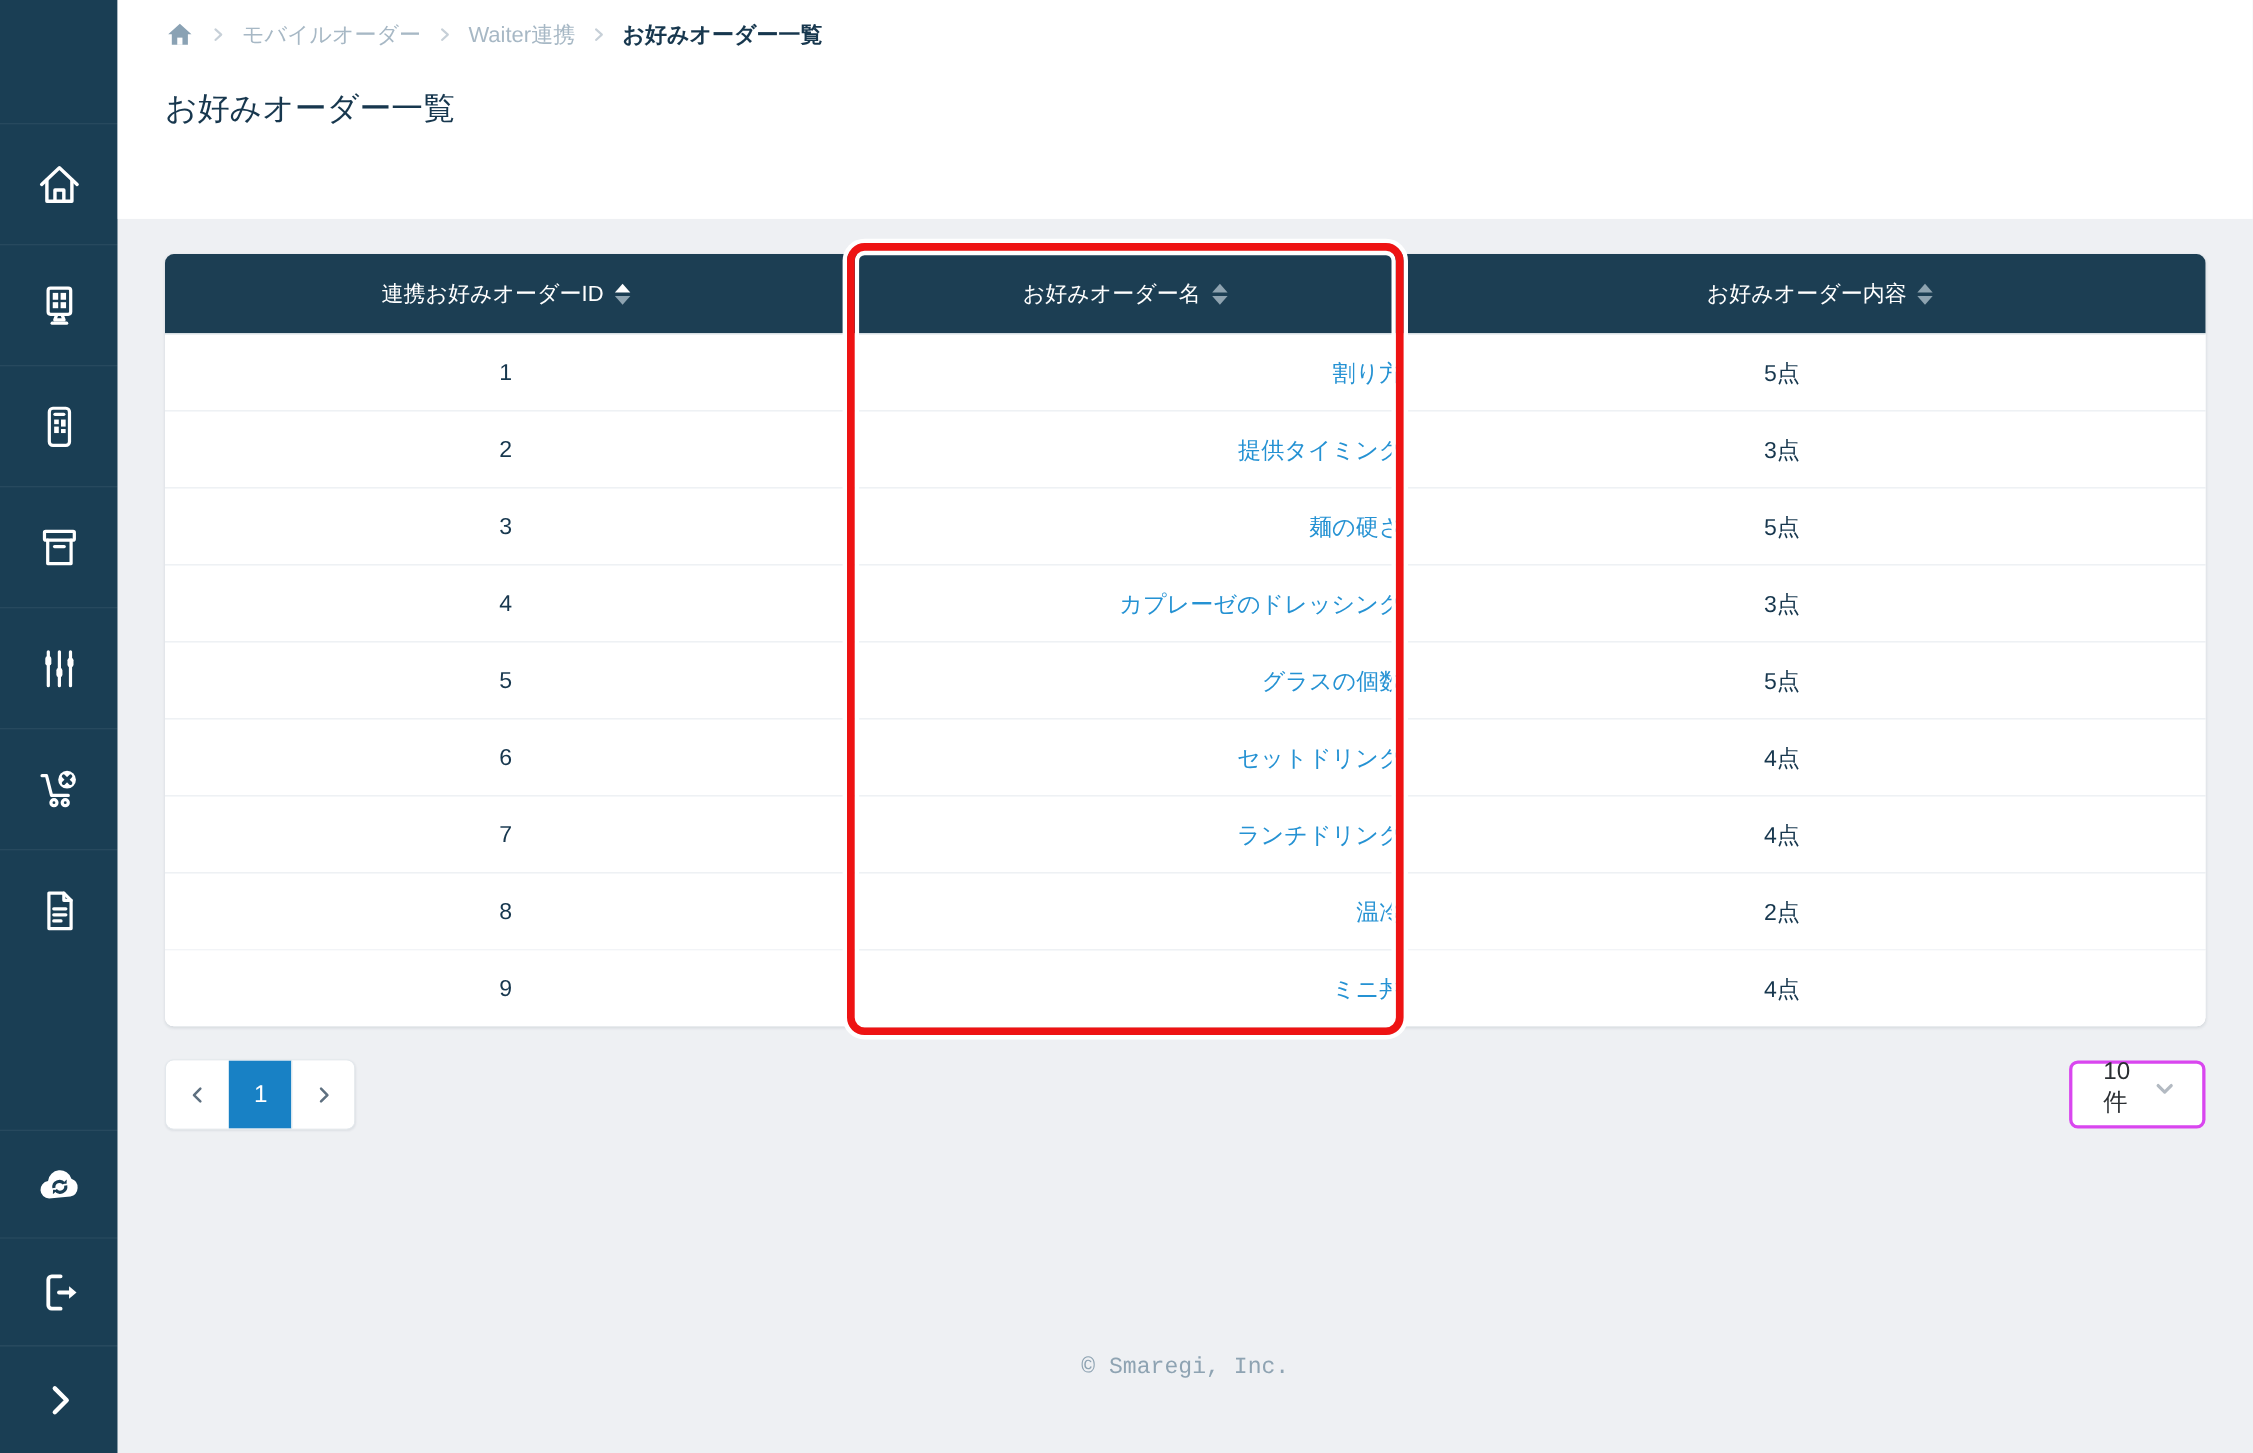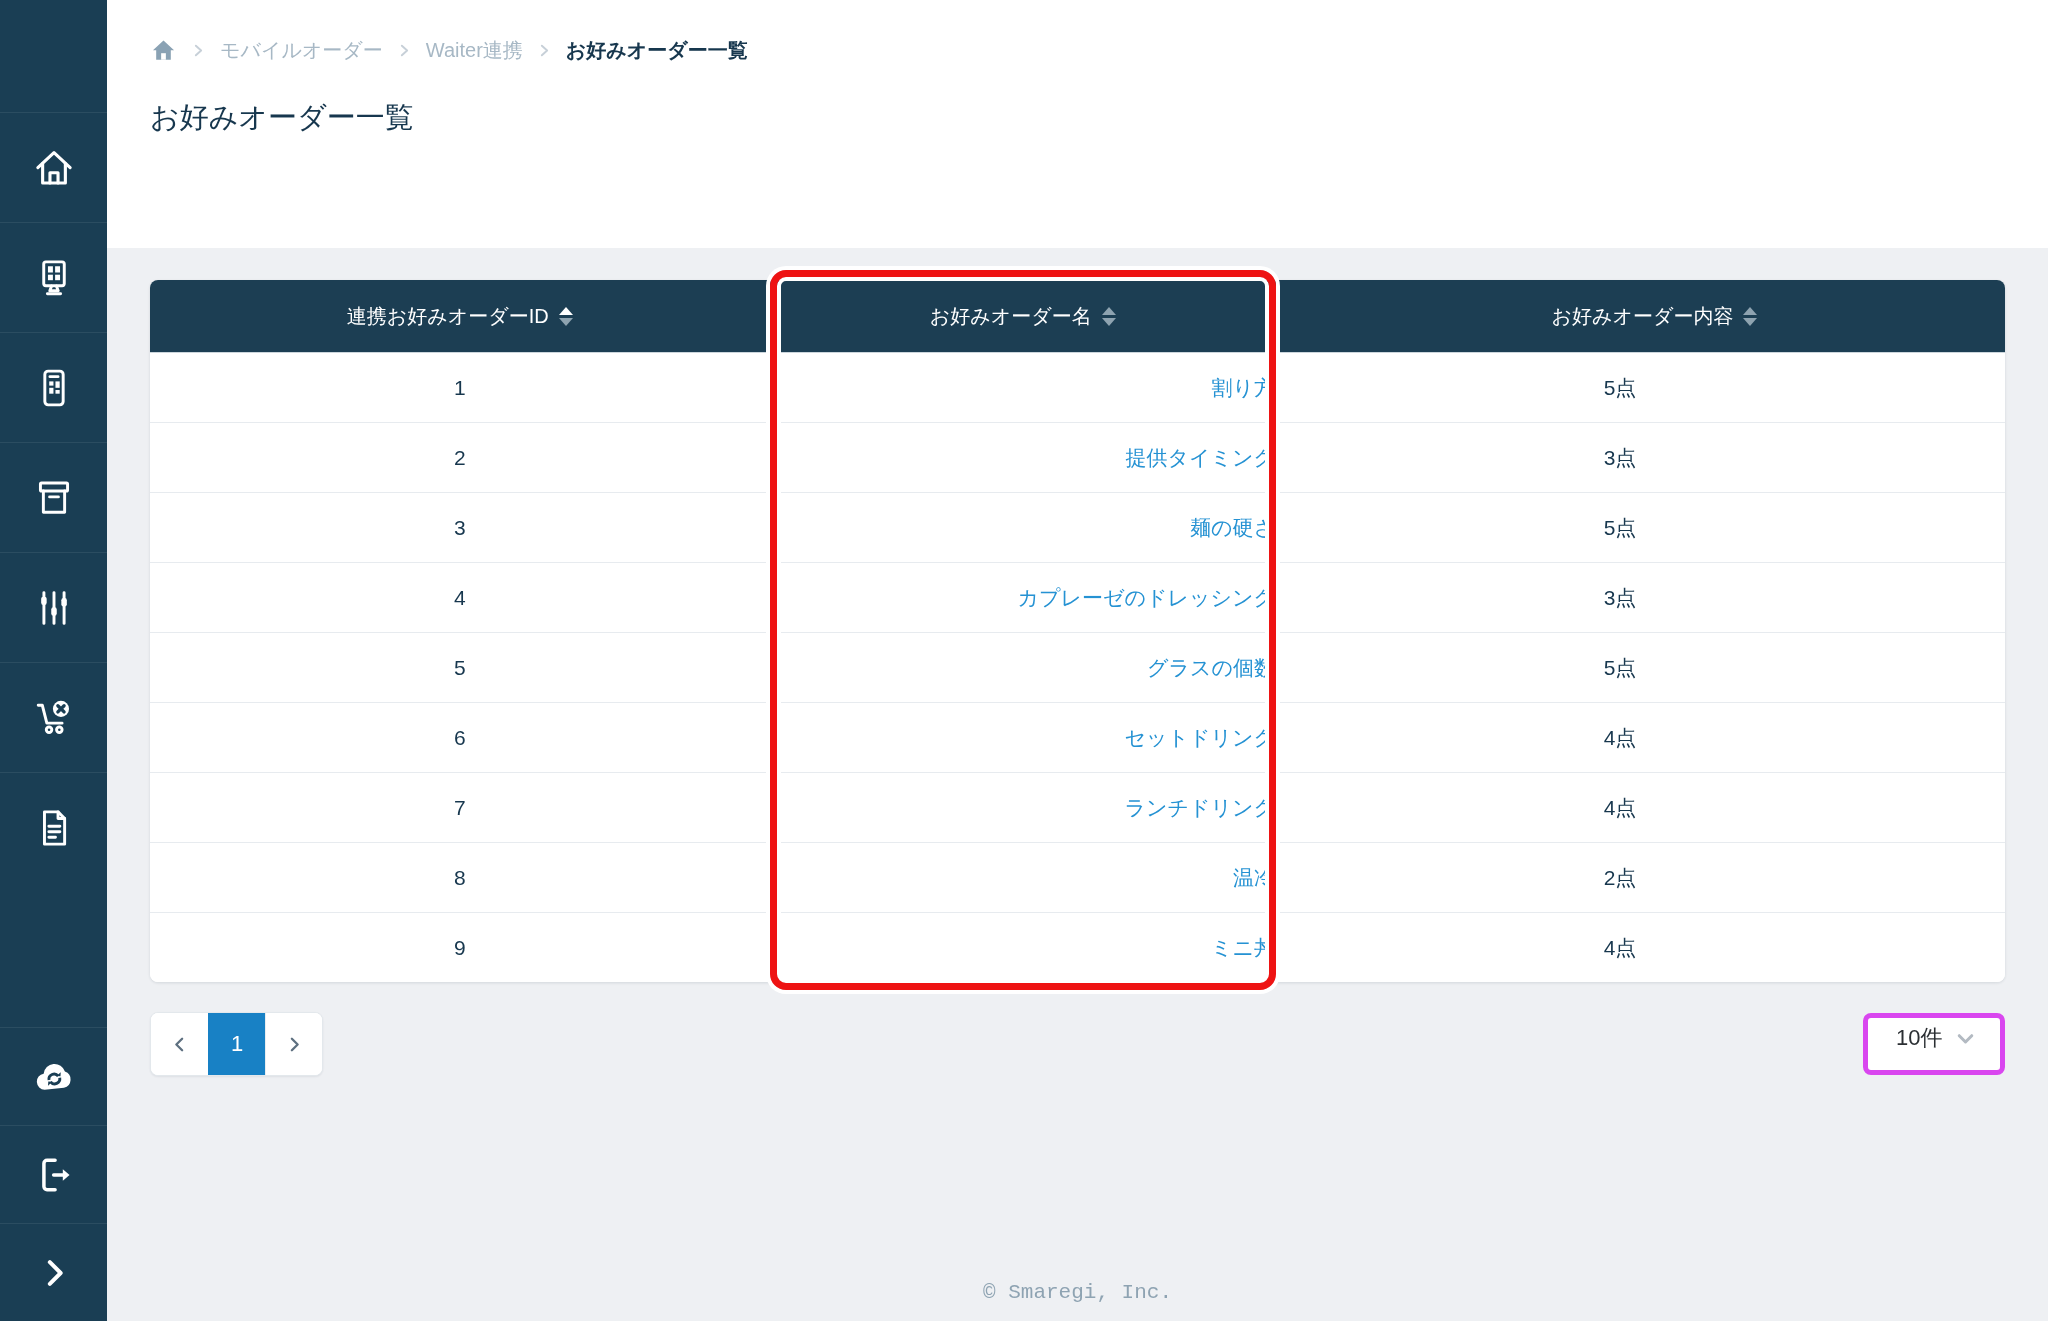--- a/index.html
+++ b/index.html
@@ -16,21 +16,21 @@
   .sidebar{width:107px;flex:0 0 107px;background:var(--sidebar-bg);display:flex;flex-direction:column;}
   .side-cell{height:110px;display:flex;align-items:center;justify-content:center;
     background:transparent;border:none;cursor:pointer;padding:0;}
   .side-cell + .side-cell{border-top:1px solid rgba(255,255,255,.08);}
   .side-spacer{height:112px;}
   .side-bottom{margin-top:auto;display:flex;flex-direction:column;}
   .side-bottom .side-cell{height:98px;border-top:1px solid rgba(255,255,255,.08);}
   .side-cell svg{display:block;}
   
   .main{flex:1;position:relative;display:flex;flex-direction:column;background:#eef0f3;}
-  .topbar{background:#fff;height:248px;padding:37px 43px 0;}
+  .topbar{background:#fff;height:199px;padding:18px 43px 0;}
   .breadcrumb{display:flex;align-items:center;gap:13px;font-size:20px;}
   .bc-link{color:#a7b8c5;text-decoration:none;cursor:pointer;}
   .bc-current{color:var(--ink);font-weight:600;}
   .page-title{margin:34px 0 0;font-size:29px;font-weight:500;color:var(--ink);}
   .content{padding:32px 43px 0;position:relative;flex:1;}
   
   .table-card{position:relative;background:#fff;border-radius:8px;box-shadow:0 1px 3px rgba(20,40,60,.12);}
   table{width:100%;border-collapse:separate;border-spacing:0;table-layout:fixed;}
   thead th{background:var(--header-bg);color:#fff;height:72px;font-size:20px;font-weight:400;
     text-align:center;vertical-align:middle;cursor:pointer;}
@@ -56,21 +56,21 @@
     border:7px solid var(--highlight-red);border-radius:16px;
     box-shadow:0 0 0 4px #ffffff, inset 0 0 0 4px #ffffff;pointer-events:none;}
   
   .below-row{margin-top:30px;display:flex;justify-content:space-between;align-items:center;}
   .pagination{display:inline-flex;background:#fff;border:1px solid #e3e8ec;border-radius:8px;
     overflow:hidden;box-shadow:0 1px 2px rgba(20,40,60,.08);}
   .page-btn{width:57px;height:62px;display:flex;align-items:center;justify-content:center;
     background:#fff;border:none;cursor:pointer;font-size:22px;color:#5e7080;padding:0;}
   .page-btn + .page-btn{border-left:1px solid #e9edf0;}
   .page-btn.active{background:var(--active-page);color:#fff;border-left-color:transparent;}
-  .page-size{width:142px;height:62px;background:#fff;border:5px solid #d946ef;border-radius:8px;
+  .page-size{width:124px;height:62px;background:#fff;border:3px solid #d946ef;border-radius:8px;
     display:flex;align-items:center;justify-content:space-between;padding:0 22px 12px 28px;
     font-size:22px;color:#2b2f33;cursor:pointer;}
   
   .footer{margin-top:200px;text-align:center;color:var(--footer-gray);font-size:21px;line-height:34px;font-family:Liberation Mono, monospace;}
 </style>
 </head>
 <body>
 
 <aside class="sidebar">
   <div class="side-cell side-spacer"></div>

